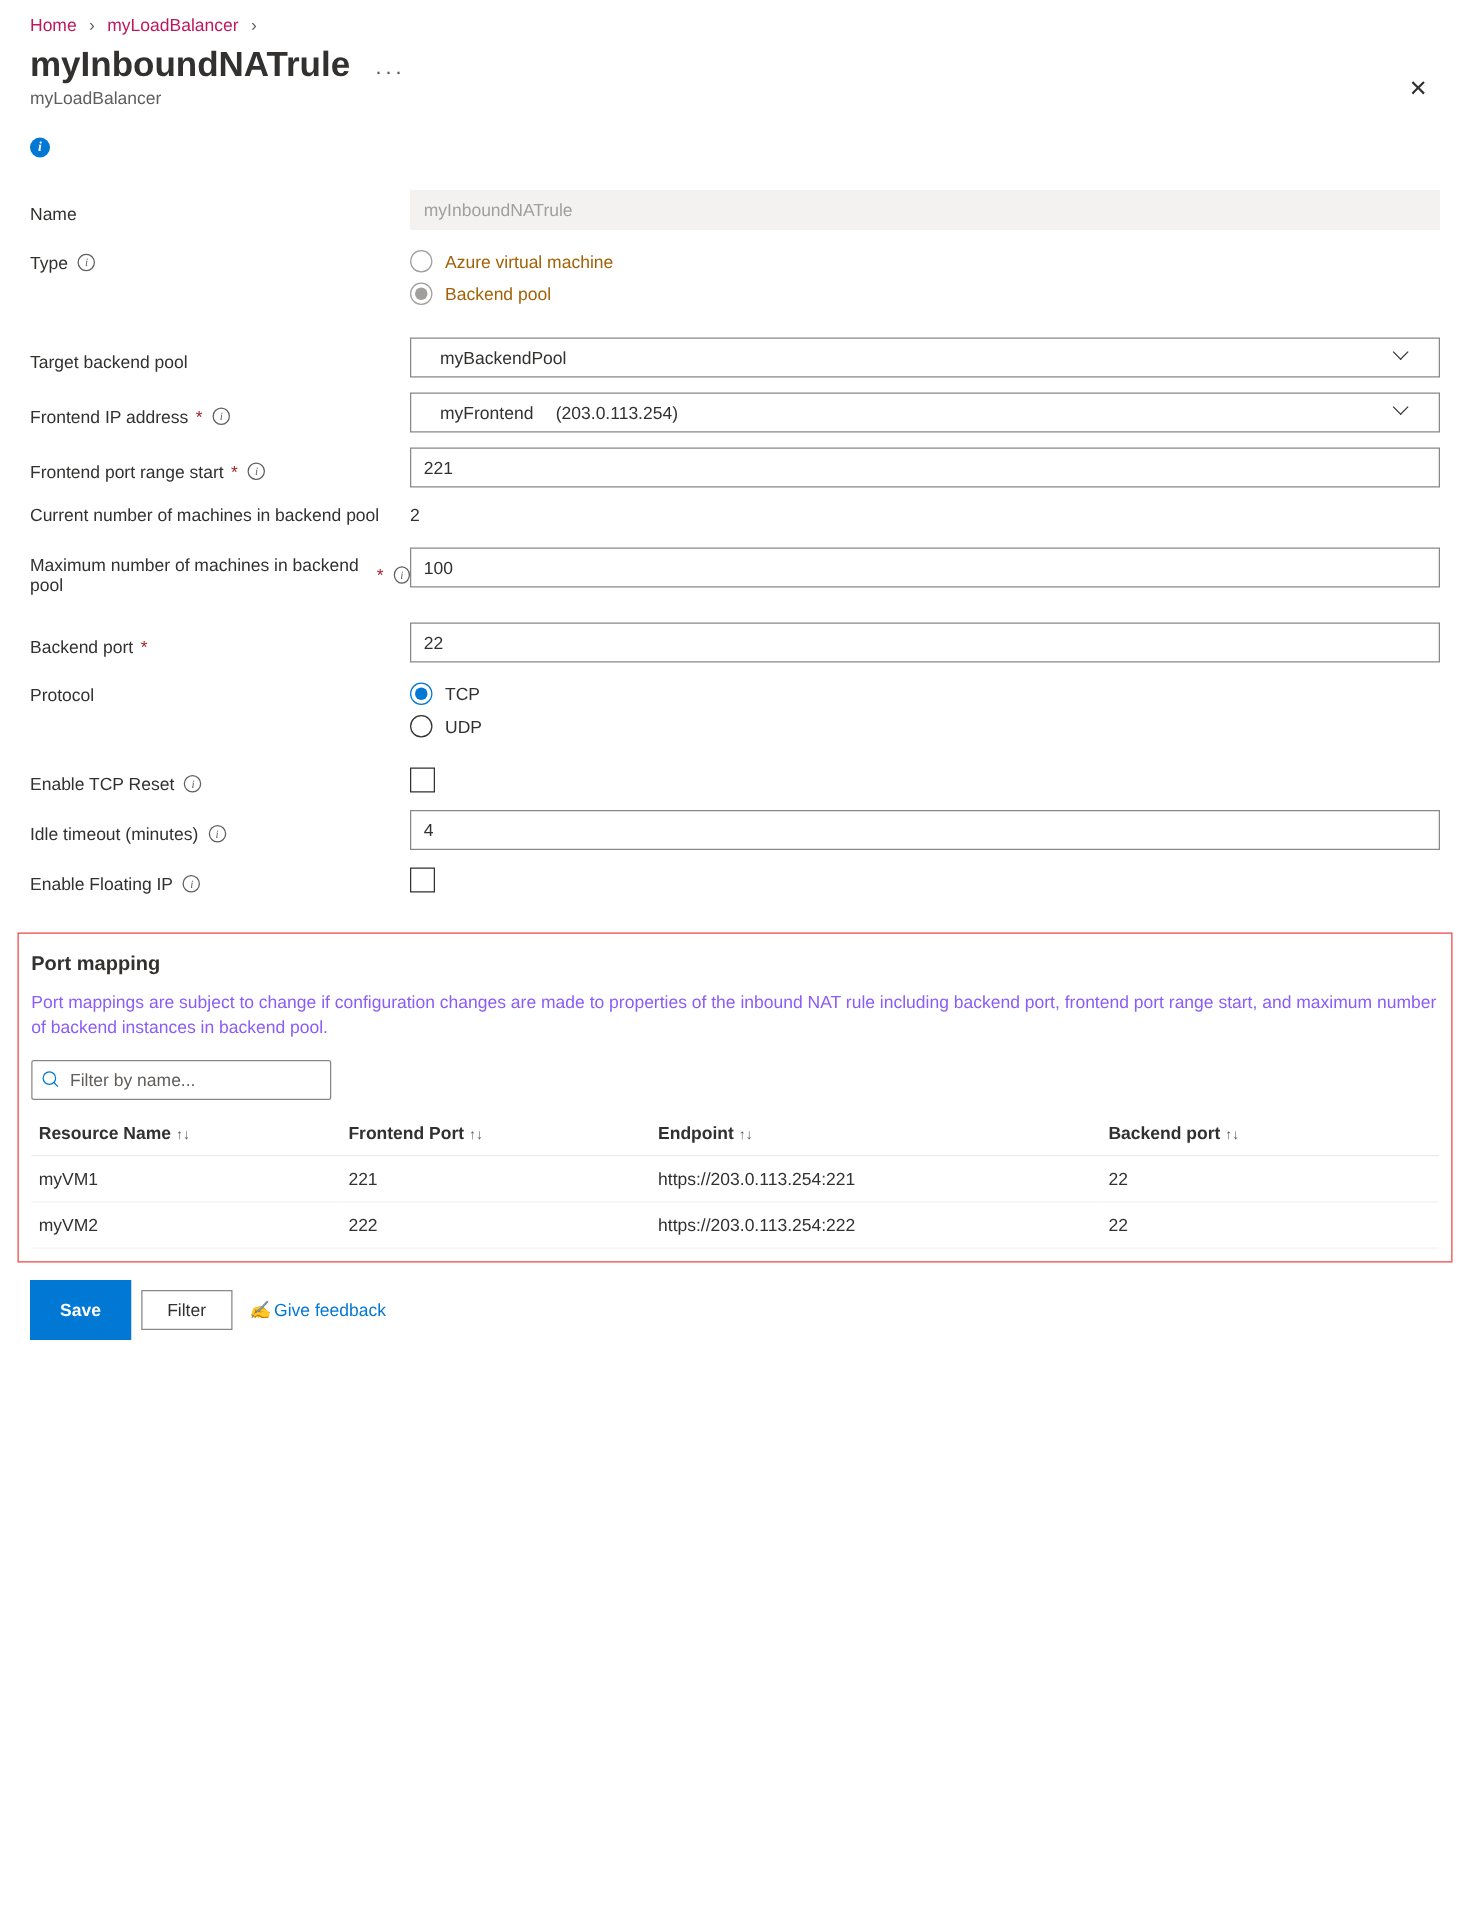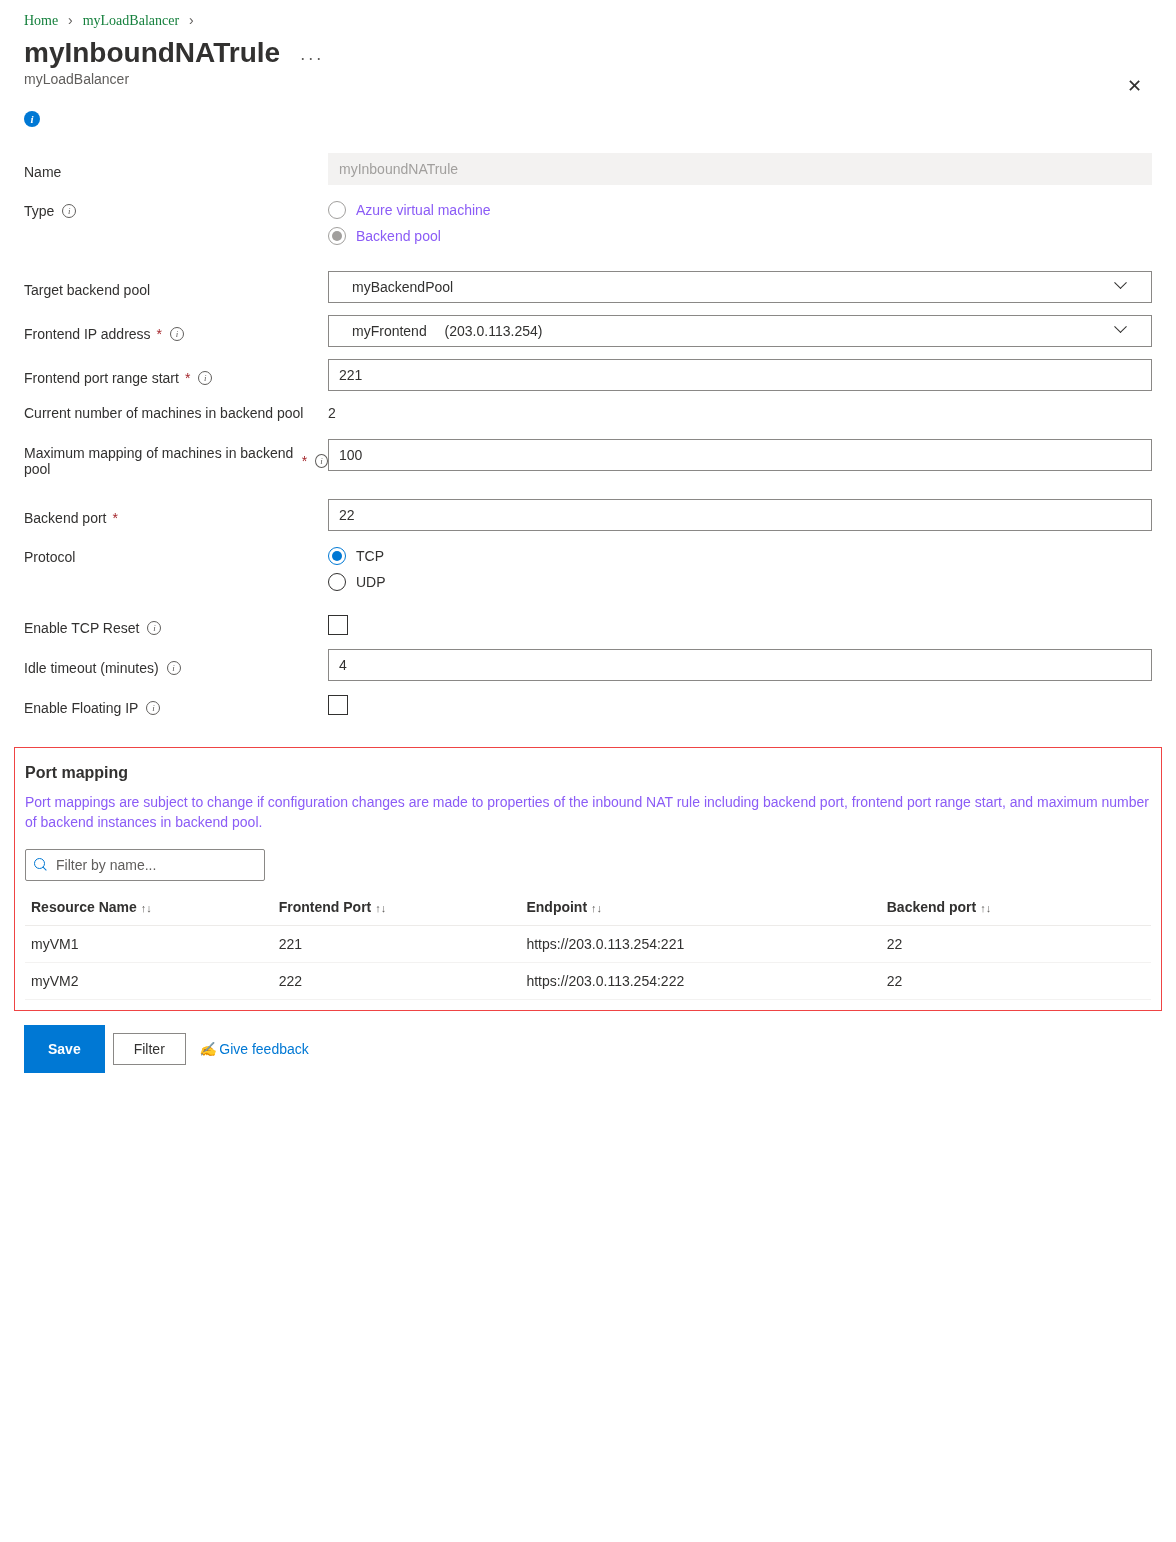--- a/index.html
+++ b/index.html
@@ -6,23 +6,23 @@
   body {
     margin: 0;
     padding: 8px 24px 16px 24px;
     font-family: "Segoe UI", -apple-system, BlinkMacSystemFont, sans-serif;
     font-size: 13px;
     color: #323130;
     background: #fff;
     width: 1176px;
   }
   .breadcrumb { padding: 4px 0 8px 0; font-size: 14px; }
-  .breadcrumb a { color: #15803d; text-decoration: none; font-family: Liberation Serif, serif; }
+  .breadcrumb a { color: #be185d; text-decoration: none; }
   .breadcrumb .sep { color: #605e5c; padding: 0 6px; }
-  .header-row { display: flex; align-items: flex-end; }
+  .header-row { display: flex; align-items: center; }
   .header-block { flex: 1; }
   h1 { font-size: 28px; font-weight: 600; margin: 0 0 2px 0; display: inline-block; }
   .more-dots { display: inline-block; margin-left: 16px; color: #605e5c; font-size: 18px; letter-spacing: 2px; vertical-align: middle;}
   .subheader { color: #605e5c; font-size: 14px; margin-bottom: 20px; }
   .close-x { font-size: 18px; color: #323130; padding: 10px; cursor: pointer; font-weight: 300; }
 
   .info-box { display: flex; align-items: flex-start; gap: 10px; padding: 2px 0 20px 0; font-size: 14px; color: #323130;}
   .info-icon-circle {
     width: 16px; height: 16px; flex: 0 0 16px;
     border-radius: 50%; background: #0078d4; color: #fff;
@@ -58,21 +58,21 @@
     width: 12px; height: 12px; display: inline-block;
   }
   .chevron-down::before {
     content: ""; display: block; width: 8px; height: 8px;
     border-right: 1px solid #323130; border-bottom: 1px solid #323130;
     transform: rotate(45deg) translate(-2px,-2px);
   }
 
   .radio-group { display: flex; flex-direction: column; gap: 8px; padding-top: 4px;}
   .radio-item { display: flex; align-items: center; gap: 10px; font-size: 14px; cursor: pointer;}
-  .radio-item.disabled { color: #8b5cf6; cursor: default;}
+  .radio-item.disabled { color: #a16207; cursor: default;}
   .radio-circle {
     width: 18px; height: 18px; border: 1px solid #323130; border-radius: 50%;
     display: flex; align-items: center; justify-content: center;
   }
   .radio-item.disabled .radio-circle { border-color: #a19f9d; }
   .radio-dot { width: 10px; height: 10px; border-radius: 50%; background: transparent; }
   .radio-item.selected .radio-dot { background: #0078d4; }
   .radio-item.disabled.selected .radio-dot { background: #a19f9d; }
   .radio-item.selected .radio-circle { border-color: #0078d4; }
   .radio-item.disabled.selected .radio-circle { border-color: #a19f9d; }
@@ -225,21 +225,21 @@
   <div class="label-col" style="padding-top:2px;">
       <span>Current number of machines in backend pool</span>
     </div>
   <div class="value-col">
       <div class="static-value" style="padding-top:2px;">2</div>
     </div>
 </div>
 
 <div class="form-row">
   <div class="label-col">
-    <span>Maximum mapping of machines in backend pool</span>
+    <span>Maximum number of machines in backend pool</span>
     <span class="req">*</span>
     <span class="info-icon-outline">i</span>
   </div>
   <div class="value-col">
     <input class="input-text" value="100" style="">
   </div>
 </div>
 
 <div class="form-row tall" style="margin-top:10px;">
   <div class="label-col">

